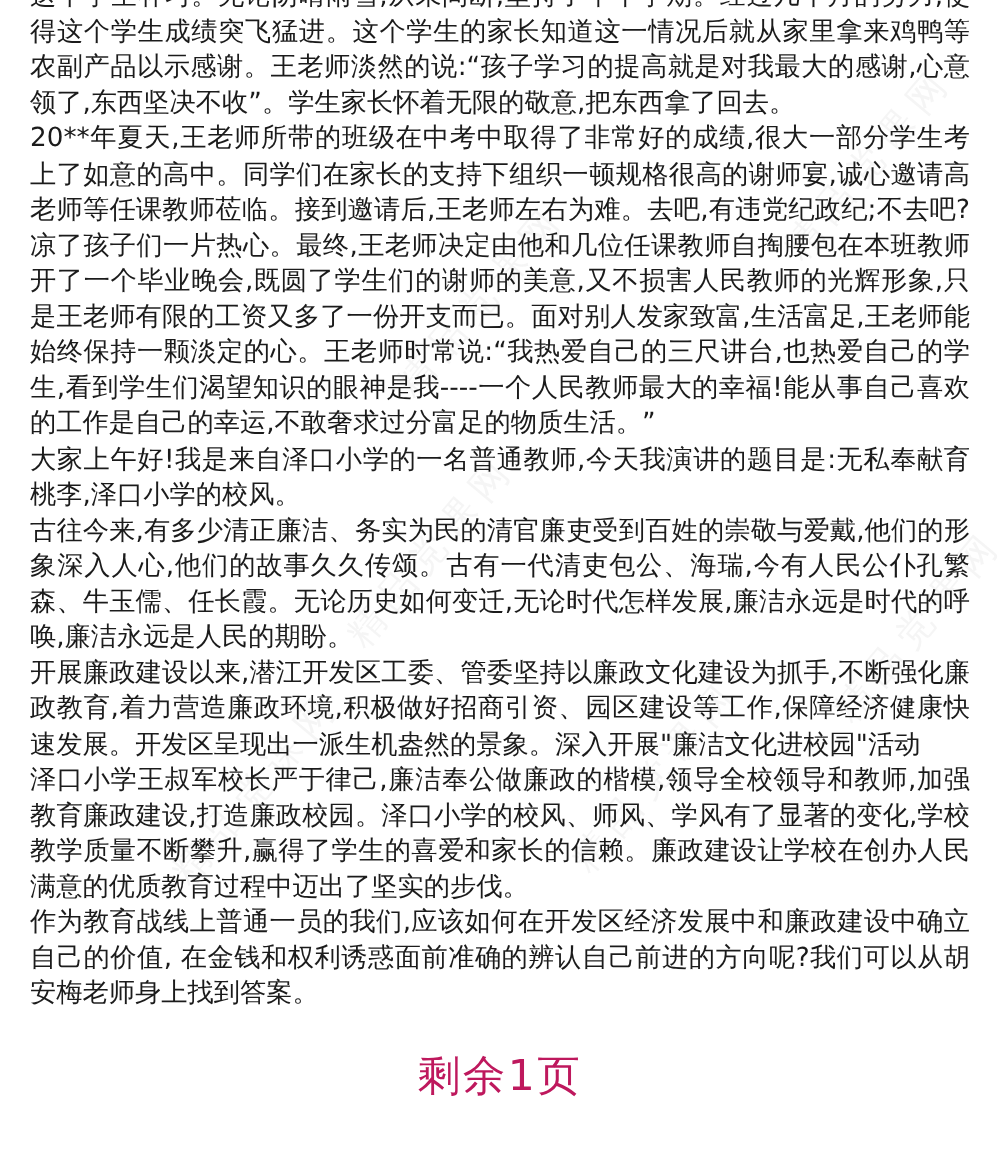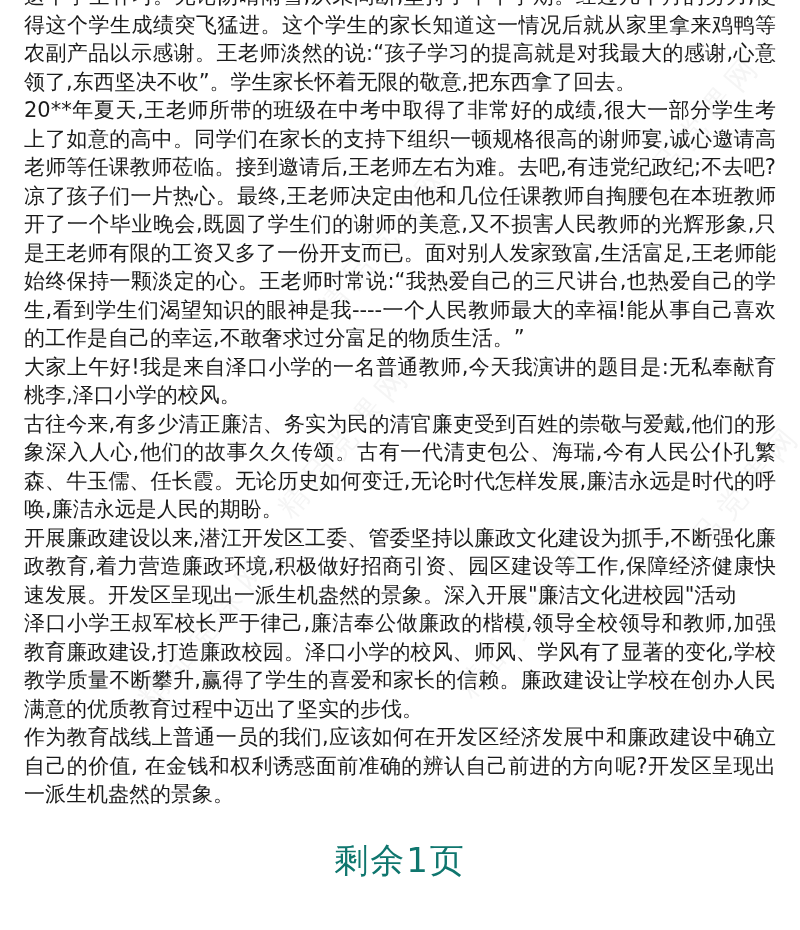--- a/index.html
+++ b/index.html
@@ -58,21 +58,21 @@
   .wm6 { left: 250px; top: 420px; }
   .footer-hint {
     position: absolute;
     top: 838px;
     left: 0;
     width: 100%;
     display: flex;
     justify-content: center;
     align-items: baseline;
     gap: 48px;
-    color: #0f766e;
+    color: #be185d;
     font-size: 34px;
     letter-spacing: 2px;
     z-index: 2;
   }
 </style>
 </head>
 <body>
 
 <div class="page">
 
@@ -85,20 +85,20 @@
     <span class="wm6">精品党课网</span>
   </div>
 
   <div class="doc-body">
     <p>这个学生补习。无论阴晴雨雪,从未间断,坚持了半个学期。经过几个月的努力,使得这个学生成绩突飞猛进。这个学生的家长知道这一情况后就从家里拿来鸡鸭等农副产品以示感谢。王老师淡然的说:“孩子学习的提高就是对我最大的感谢,心意领了,东西坚决不收”。学生家长怀着无限的敬意,把东西拿了回去。</p>
     <p>20**年夏天,王老师所带的班级在中考中取得了非常好的成绩,很大一部分学生考上了如意的高中。同学们在家长的支持下组织一顿规格很高的谢师宴,诚心邀请高老师等任课教师莅临。接到邀请后,王老师左右为难。去吧,有违党纪政纪;不去吧?凉了孩子们一片热心。最终,王老师决定由他和几位任课教师自掏腰包在本班教师开了一个毕业晚会,既圆了学生们的谢师的美意,又不损害人民教师的光辉形象,只是王老师有限的工资又多了一份开支而已。面对别人发家致富,生活富足,王老师能始终保持一颗淡定的心。王老师时常说:“我热爱自己的三尺讲台,也热爱自己的学生,看到学生们渴望知识的眼神是我----一个人民教师最大的幸福!能从事自己喜欢的工作是自己的幸运,不敢奢求过分富足的物质生活。”</p>
     <p>大家上午好!我是来自泽口小学的一名普通教师,今天我演讲的题目是:无私奉献育桃李,泽口小学的校风。</p>
     <p>古往今来,有多少清正廉洁、务实为民的清官廉吏受到百姓的崇敬与爱戴,他们的形象深入人心,他们的故事久久传颂。古有一代清吏包公、海瑞,今有人民公仆孔繁森、牛玉儒、任长霞。无论历史如何变迁,无论时代怎样发展,廉洁永远是时代的呼唤,廉洁永远是人民的期盼。</p>
     <p>开展廉政建设以来,潜江开发区工委、管委坚持以廉政文化建设为抓手,不断强化廉政教育,着力营造廉政环境,积极做好招商引资、园区建设等工作,保障经济健康快速发展。开发区呈现出一派生机盎然的景象。深入开展"廉洁文化进校园"活动</p>
     <p>泽口小学王叔军校长严于律己,廉洁奉公做廉政的楷模,领导全校领导和教师,加强教育廉政建设,打造廉政校园。泽口小学的校风、师风、学风有了显著的变化,学校教学质量不断攀升,赢得了学生的喜爱和家长的信赖。廉政建设让学校在创办人民满意的优质教育过程中迈出了坚实的步伐。</p>
-    <p>作为教育战线上普通一员的我们,应该如何在开发区经济发展中和廉政建设中确立自己的价值, 在金钱和权利诱惑面前准确的辨认自己前进的方向呢?开发区呈现出一派生机盎然的景象。</p>
+    <p>作为教育战线上普通一员的我们,应该如何在开发区经济发展中和廉政建设中确立自己的价值, 在金钱和权利诱惑面前准确的辨认自己前进的方向呢?我们可以从胡安梅老师身上找到答案。</p>
   </div>
 
   <div class="footer-hint">
     <span>剩余1页</span>
   </div>
 
 </div>
 
 </body></html>

